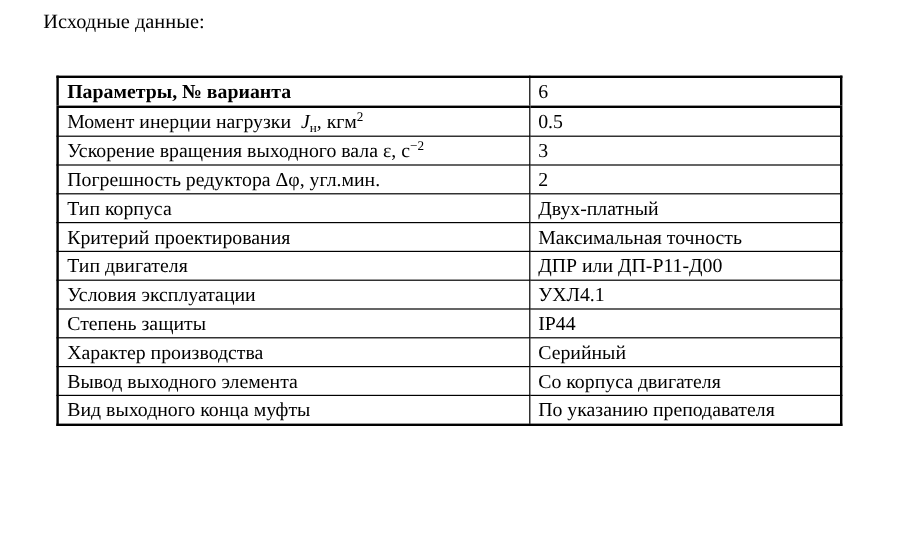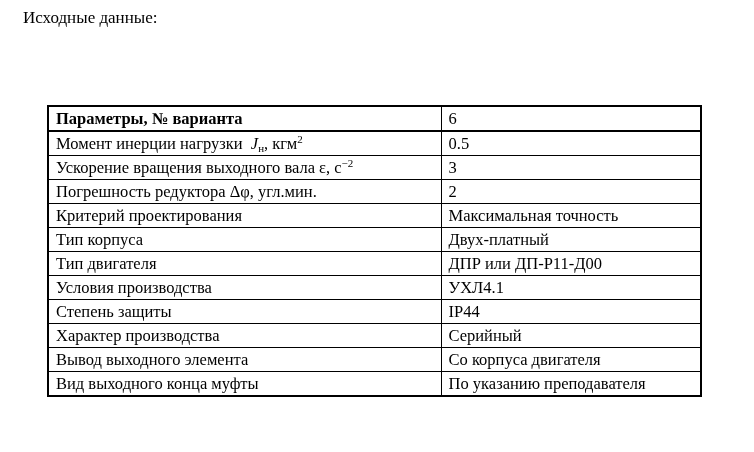--- a/index.html
+++ b/index.html
@@ -8,34 +8,33 @@
     background: #ffffff;
     width: 754px;
     height: 452px;
     font-family: "Liberation Serif", serif;
     color: #000000;
     position: relative;
     overflow: hidden;
   }
   .doc-title {
     position: absolute;
-    left: 23px;
+    left: 36px;
     top: 7px;
     font-size: 17px;
     line-height: 22px;
   }
   .params-table {
     position: absolute;
     left: 47px;
     top: 63px;
     width: 653px;
     border-collapse: collapse;
     table-layout: fixed;
     border: 2px solid #000000;
-    margin-top: 42px;
   }
   .params-table td {
     border: 1px solid #000000;
     font-size: 16.5px;
     line-height: 20px;
     padding: 1px 6px 1px 7px;
     height: 21px;
     white-space: pre-wrap;
     overflow: hidden;
     vertical-align: middle;
@@ -81,33 +80,33 @@
   </tr>
       <tr class="data-row">
     <td class="param">Ускорение вращения выходного вала ε, с<sup>−2</sup></td>
     <td class="value">3</td>
   </tr>
       <tr class="data-row">
     <td class="param">Погрешность редуктора Δφ, угл.мин.</td>
     <td class="value">2</td>
   </tr>
       <tr class="data-row">
+    <td class="param">Тип корпуса</td>
+    <td class="value">Двух-платный</td>
+  </tr>
+      <tr class="data-row">
     <td class="param">Критерий проектирования</td>
     <td class="value">Максимальная точность</td>
-  </tr>
-      <tr class="data-row">
-    <td class="param">Тип корпуса</td>
-    <td class="value">Двух-платный</td>
   </tr>
       <tr class="data-row">
     <td class="param">Тип двигателя</td>
     <td class="value">ДПР или ДП-Р11-Д00</td>
   </tr>
       <tr class="data-row">
-    <td class="param">Условия производства</td>
+    <td class="param">Условия эксплуатации</td>
     <td class="value">УХЛ4.1</td>
   </tr>
       <tr class="data-row">
     <td class="param">Степень защиты</td>
     <td class="value">IP44</td>
   </tr>
       <tr class="data-row">
     <td class="param">Характер производства</td>
     <td class="value">Серийный</td>
   </tr>

